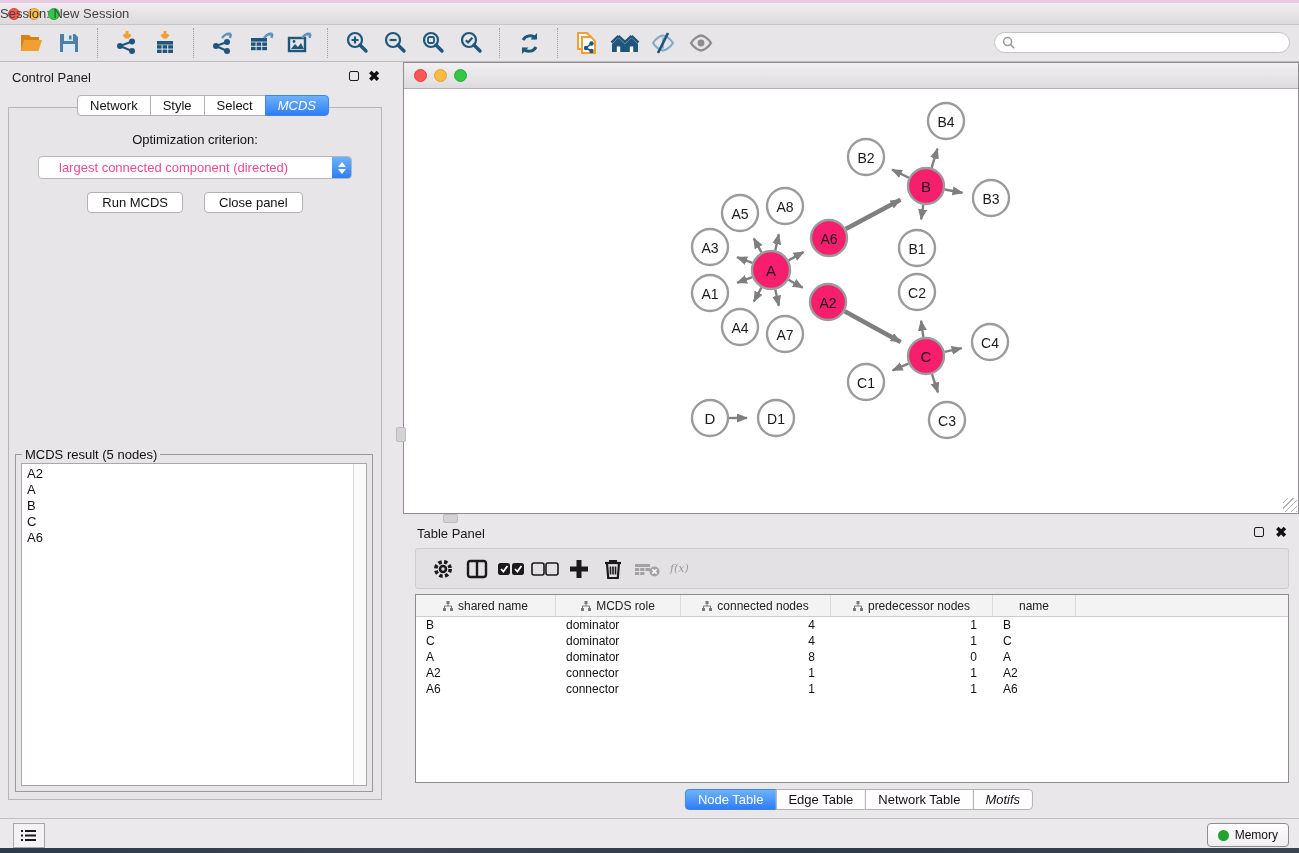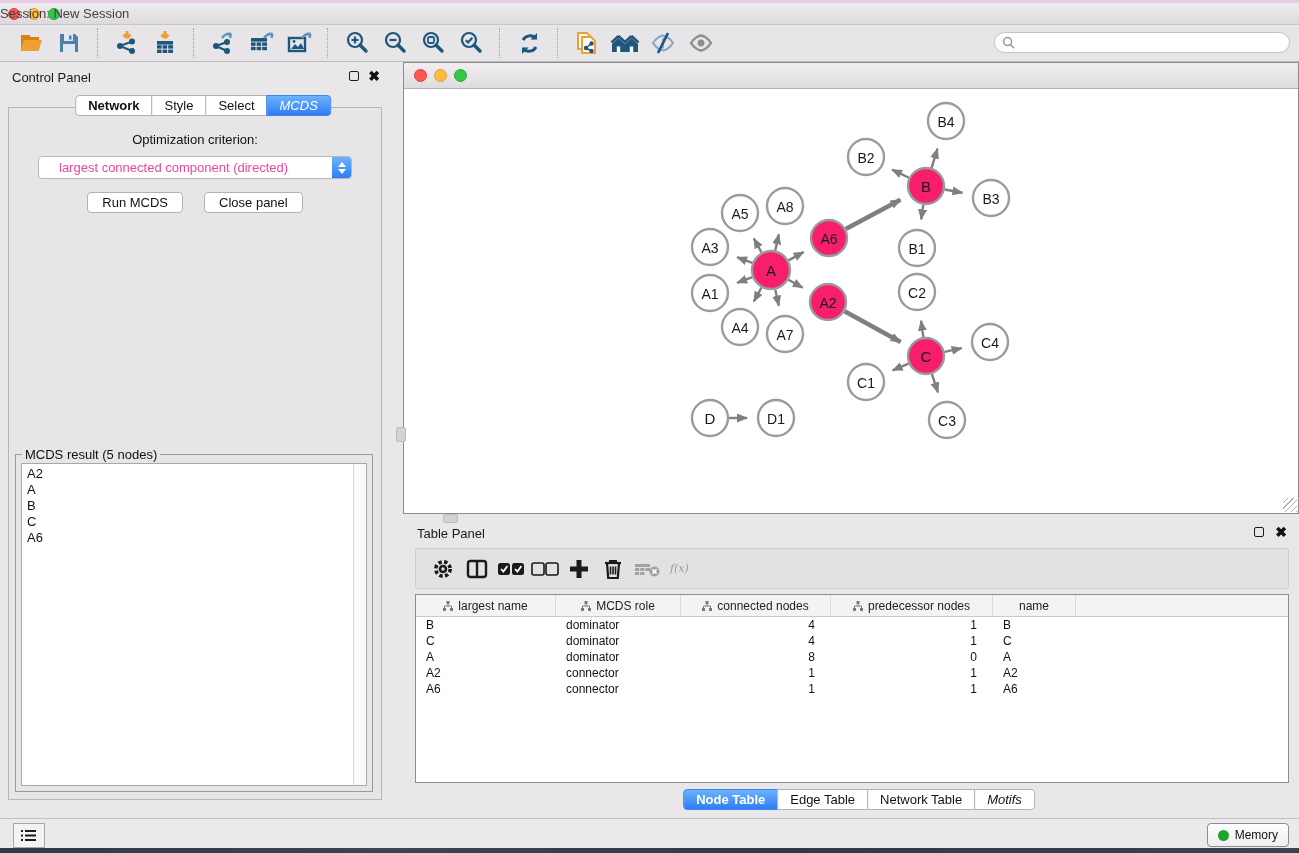--- a/index.html
+++ b/index.html
@@ -23,21 +23,21 @@
   
   .main{position:absolute;top:62px;left:0;width:1299px;height:756px;background:#e9e7e9;}
   
   .control-panel{position:absolute;left:0;top:0;width:390px;height:756px;}
   .cp-titlerow{position:absolute;left:12px;top:8px;font-size:13px;color:#1a1a1a;}
   .panel-icons{position:absolute;right:10px;top:9px;display:flex;gap:9px;align-items:center;}
   .float-glyph{width:10px;height:10px;border:1.6px solid #1a1a1a;border-radius:2px;display:inline-block;box-sizing:border-box;}
   .close-glyph{font-size:14px;font-weight:bold;color:#111;line-height:10px;}
   .seg{display:flex;}
   .seg .tab{background:#fff;border:1px solid #b3b1b3;padding:1px 12px;font-size:13px;line-height:17px;color:#111;margin-left:-1px;white-space:nowrap;}
-  .seg .tab:first-child{border-radius:4px 0 0 4px;margin-left:16px;font-weight:bold;}
+  .seg .tab:first-child{border-radius:4px 0 0 4px;margin-left:16px;}
   .seg .tab:last-child{border-radius:0 4px 4px 0;font-style:italic;}
   .seg .tab.selected{background:linear-gradient(#6db3fb,#2f7df6);border-color:#3f85e8;color:#fff;}
   .cp-tabs{position:absolute;top:33px;left:50%;transform:translateX(-50%);z-index:3;}
   .cp-content{position:absolute;left:8px;right:8px;top:45px;bottom:18px;border:1px solid #b7b5b7;background:#e7e5e7;}
   .opt-label{margin-top:24px;text-align:center;font-size:13px;color:#111;}
   .dropdown{margin:9px auto 0;width:314px;height:23px;background:#fff;border:1px solid #b9b7b9;border-radius:4px;display:flex;align-items:center;position:relative;box-sizing:border-box;}
   .dropdown .dd-text{flex:1;font-size:13px;padding-left:20px;color:#ec4899;white-space:nowrap;overflow:hidden;}
   .dd-stepper{width:19px;height:21px;border-radius:0 3px 3px 0;background:linear-gradient(#6db3fb,#2f7df6);display:flex;flex-direction:column;align-items:center;justify-content:center;gap:2px;}
   .dd-stepper i{width:0;height:0;border-left:4px solid transparent;border-right:4px solid transparent;display:block;}
   .dd-up{border-bottom:5px solid #fff;}
@@ -481,21 +481,21 @@
       </div>
       <div class="tbl">
         <div class="tbl-head" id="tbl-head">
             <div class="tbl-hcell" style="width: 140px;">
               <svg width="10" height="10" viewBox="0 0 10 10">
                 <rect x="3.5" y="0" width="3" height="3" fill="#7a787a"></rect>
                 <path d="M5 3v2M1.5 5h7M1.5 5v2M8.5 5v2" stroke="#7a787a" stroke-width="1" fill="none"></path>
                 <rect x="0" y="7" width="3" height="3" fill="#7a787a"></rect>
                 <rect x="7" y="7" width="3" height="3" fill="#7a787a"></rect>
               </svg>
-              <span>largest name</span>
+              <span>shared name</span>
             </div>
             <div class="tbl-hcell" style="width: 125px;">
               <svg width="10" height="10" viewBox="0 0 10 10">
                 <rect x="3.5" y="0" width="3" height="3" fill="#7a787a"></rect>
                 <path d="M5 3v2M1.5 5h7M1.5 5v2M8.5 5v2" stroke="#7a787a" stroke-width="1" fill="none"></path>
                 <rect x="0" y="7" width="3" height="3" fill="#7a787a"></rect>
                 <rect x="7" y="7" width="3" height="3" fill="#7a787a"></rect>
               </svg>
               <span>MCDS role</span>
             </div>

